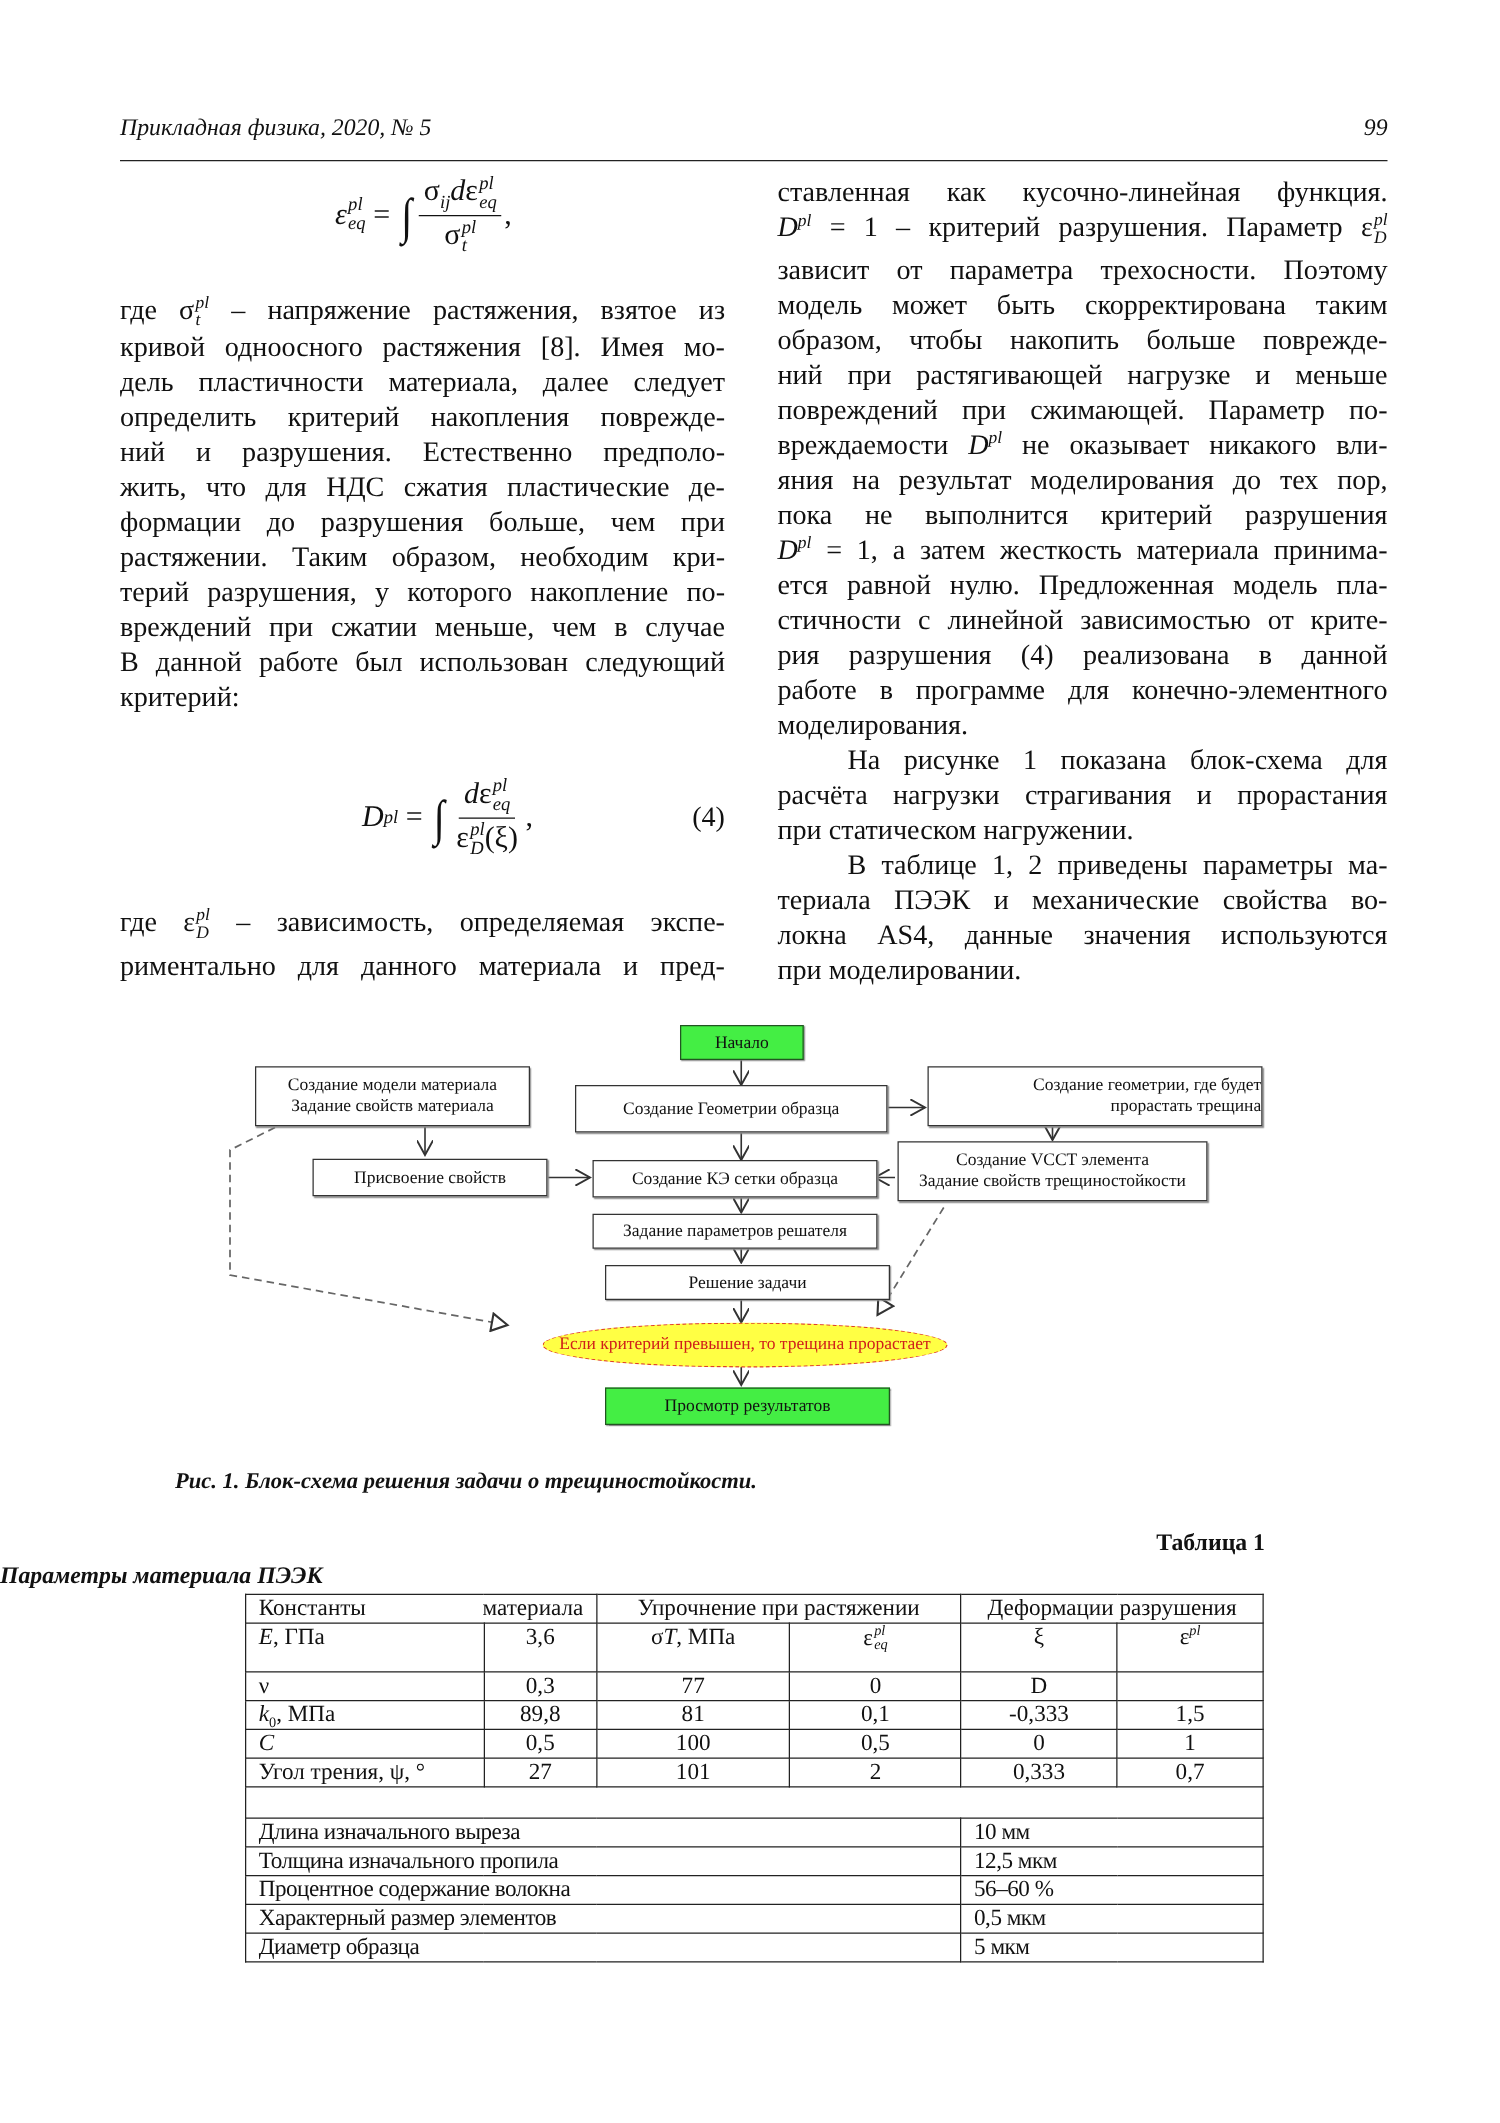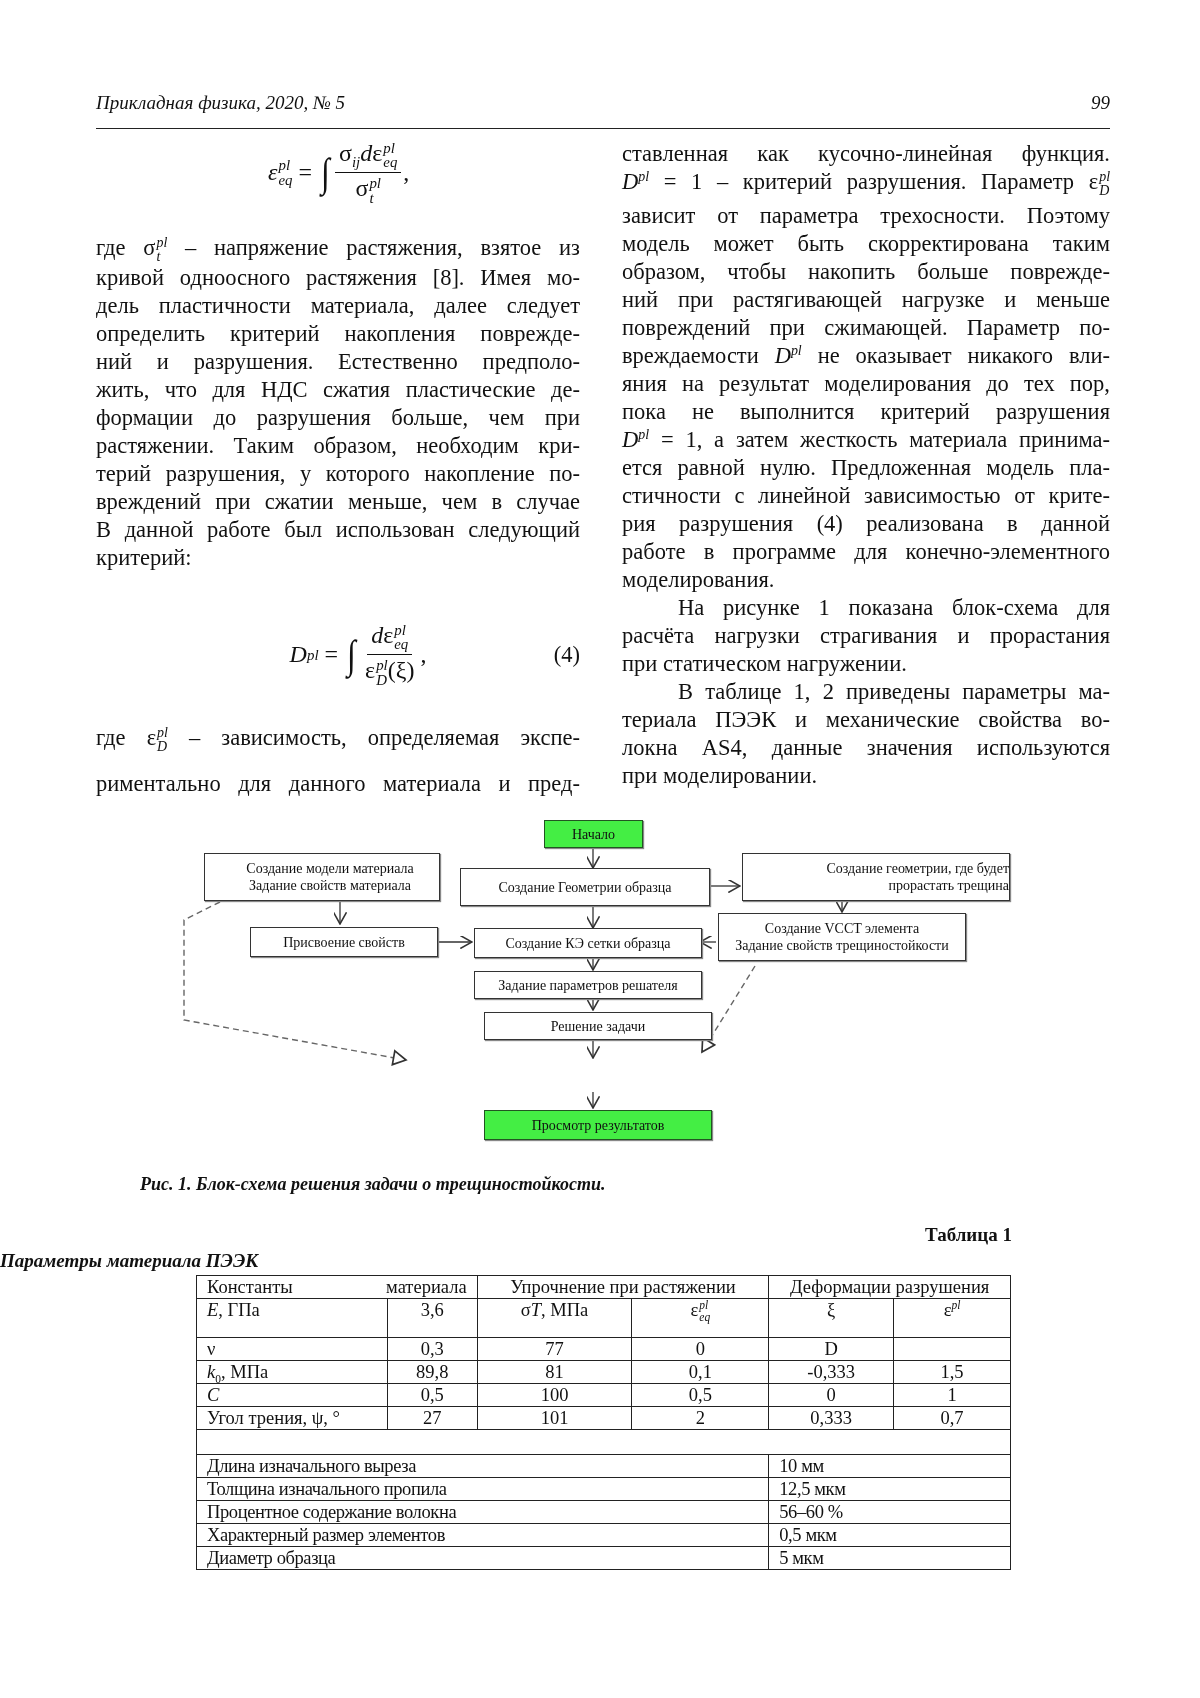--- a/index.html
+++ b/index.html
@@ -115,21 +115,21 @@
   <span>,</span>
   <span class="eqnum" style="font-size:22.5px;">(4)</span>
 </div>
 
 <div class="abs col" style="left:96px; top:724px; width:484px;">
   <span class="line">
     <span>где</span>
     <span>ε</span><span class="supsub"><span>pl</span><span>D</span></span>
     <span>– зависимость, определяемая экспе-</span>
   </span>
-  <span class="line" style="margin-top:16px;">риментально для данного материала и пред-</span>
+  <span class="line" style="margin-top:5px;">риментально для данного материала и пред-</span>
 </div>
 
 <div class="abs col" style="left:622px; top:140px; width:488px;">
   <span class="line">ставленная как кусочно-линейная функция.</span>
   <span class="line" style="margin-bottom:4px;">
     <span class="it">D</span><sup class="it">pl</sup>
     <span>= 1 – критерий разрушения. Параметр</span>
     <span>ε</span><span class="supsub"><span>pl</span><span>D</span></span>
   </span>
   <span class="line">зависит от параметра трехосности. Поэтому</span>
@@ -196,21 +196,21 @@
     <line x1="413" y1="272" x2="413" y2="288" stroke="#333" stroke-width="1.3" marker-end="url(#arr)"></line>
 
     <polyline points="40,82 4,100 4,200 226,240" fill="none" stroke="#666" stroke-width="1.4" stroke-dasharray="6,4" marker-end="url(#tri)"></polyline>
 
     <line x1="575" y1="146" x2="522" y2="232" stroke="#666" stroke-width="1.4" stroke-dasharray="6,4" marker-end="url(#tri)"></line>
   </svg>
 
   <div class="box green" style="left:364px; top:0; width:97px; height:26px;">
     <span>Начало</span>
   </div>
-  <div class="box" style="left:24px; top:33px; width:218px; height:46px;padding-left:16px;">
+  <div class="box" style="left:24px; top:33px; width:218px; height:46px;">
     <span>Создание модели материала</span>
     <span>Задание свойств материала</span>
   </div>
   <div class="box" style="left:280px; top:48px; width:248px; height:36px;">
     <span>Создание Геометрии образца</span>
   </div>
   <div class="box" style="left:562px; top:33px; width:266px; height:46px;align-items:flex-end;">
     <span>Создание геометрии, где будет</span>
     <span>прорастать трещина</span>
   </div>
@@ -222,20 +222,23 @@
   </div>
   <div class="box" style="left:538px; top:93px; width:246px; height:46px;">
     <span>Создание VCCT элемента</span>
     <span>Задание свойств трещиностойкости</span>
   </div>
   <div class="box" style="left:294px; top:151px; width:226px; height:26px;">
     <span>Задание параметров решателя</span>
   </div>
   <div class="box" style="left:304px; top:192px; width:226px; height:26px;">
     <span>Решение задачи</span>
+  </div>
+  <div class="ellipse" style="left:254px; top:238px; width:322px; height:34px;">
+    <span>Если критерий превышен, то трещина прорастает</span>
   </div>
   <div class="box green" style="left:304px; top:290px; width:226px; height:28px;">
     <span>Просмотр результатов</span>
   </div>
 </div>
 
 <div class="abs caption">Рис. 1. Блок-схема решения задачи о трещиностойкости.</div>
 
 <div class="abs tabnum">Таблица 1</div>
 <div class="abs tabtitle">Параметры материала ПЭЭК</div>

